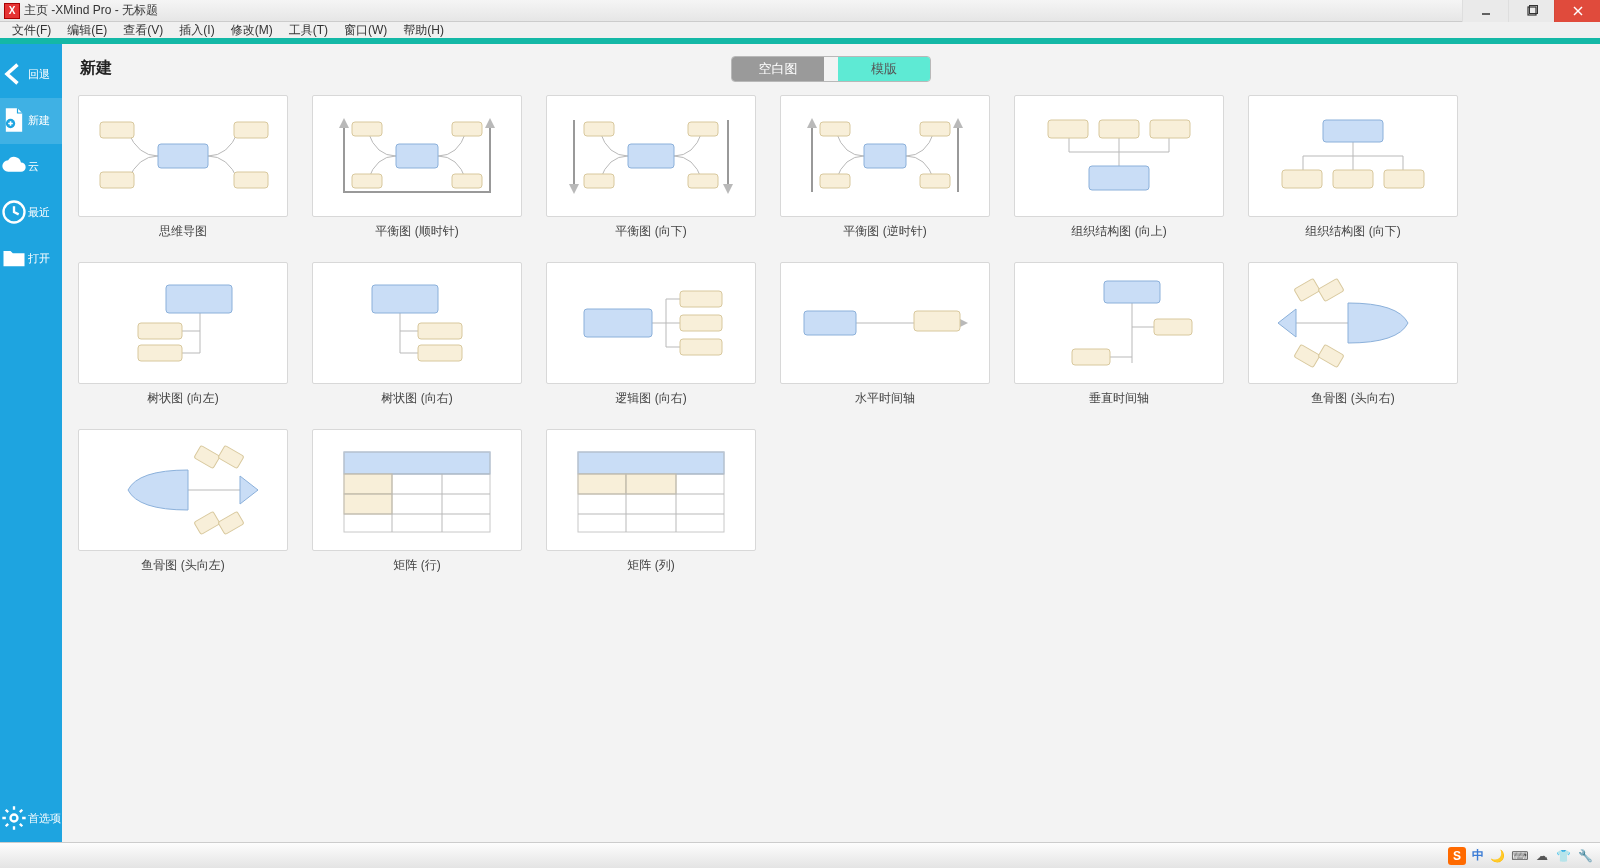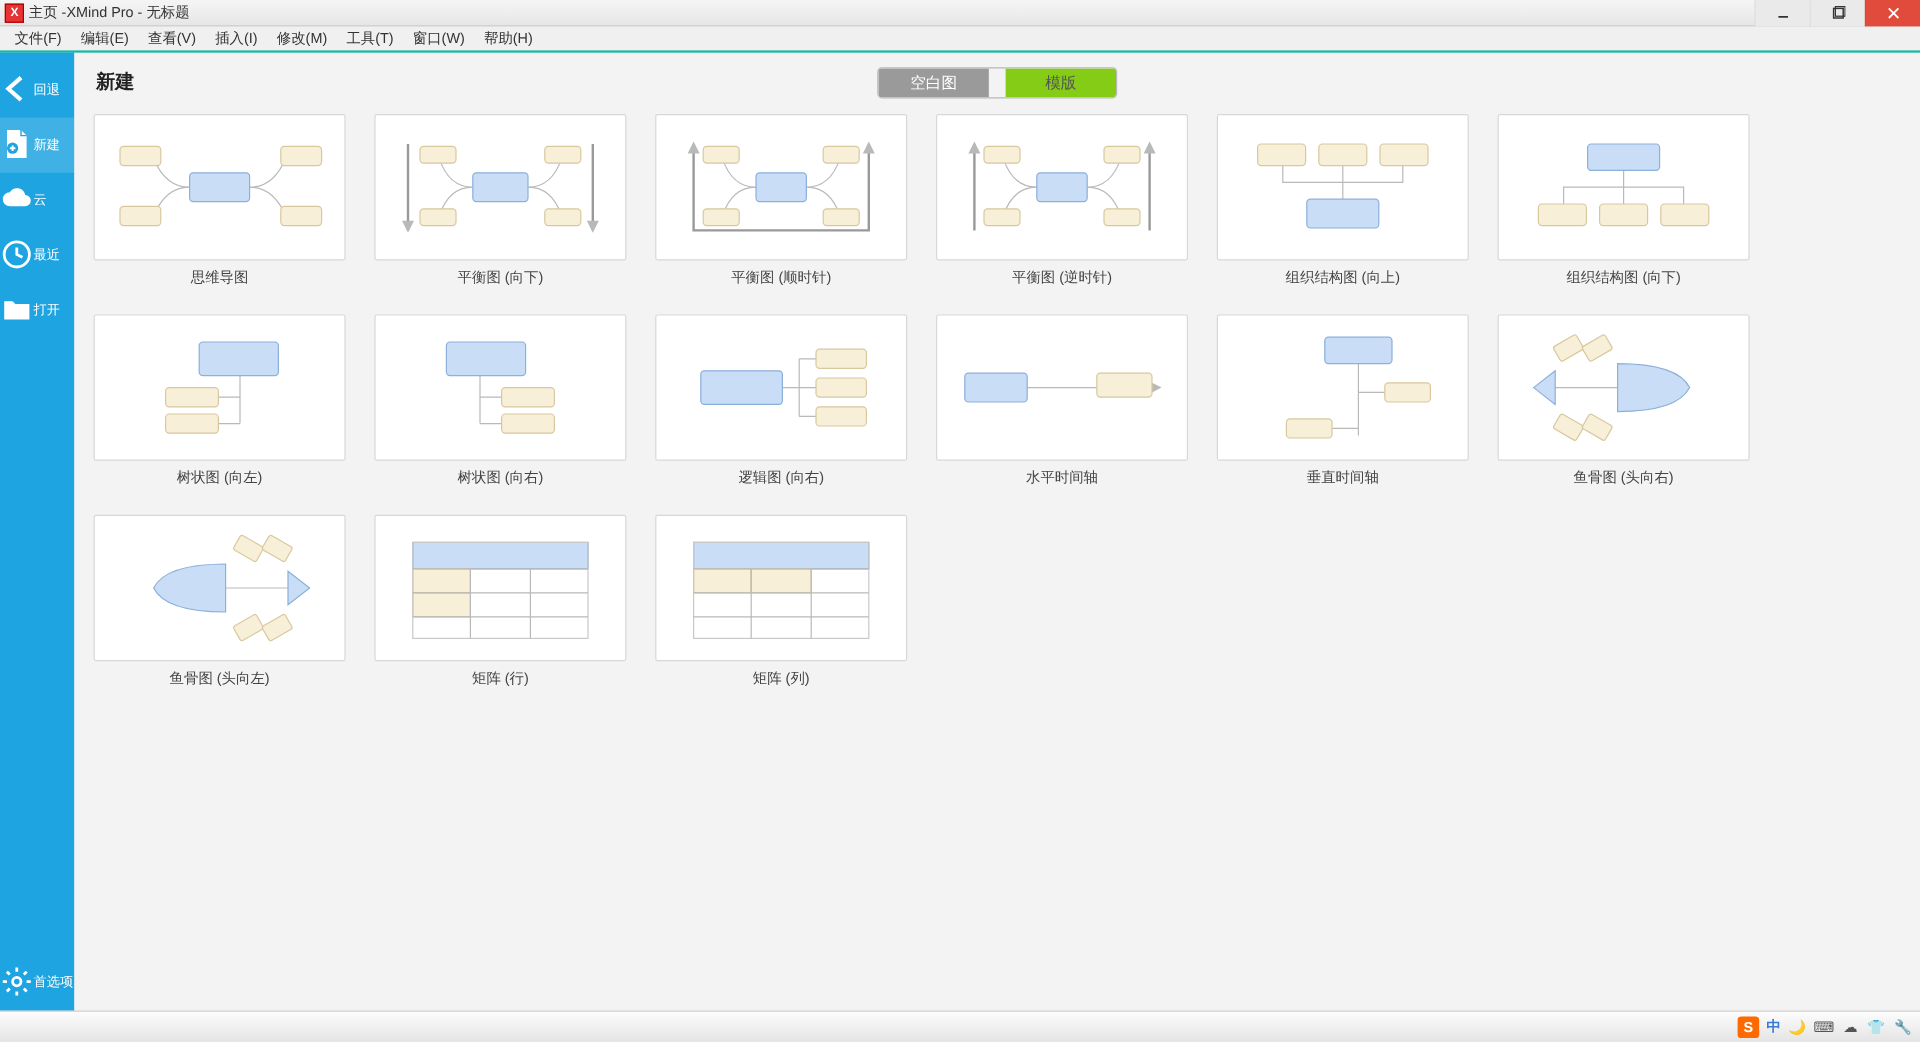--- a/index.html
+++ b/index.html
@@ -10,36 +10,36 @@
 .titlebar .appicon{width:16px;height:16px;background:#e63333;border:1px solid #a00;margin:0 4px;display:flex;align-items:center;justify-content:center;color:#fff;font-size:10px;font-weight:bold;}
 .titlebar .title{flex:0 0 auto;}
 .winbtns{position:absolute;right:0;top:0;height:22px;display:flex;}
 .winbtn{width:46px;height:22px;display:flex;align-items:center;justify-content:center;border-left:1px solid rgba(0,0,0,.05);}
 .winbtn.min{background:#eaeaea;}
 .winbtn.max{background:#eaeaea;}
 .winbtn.close{background:#e04b3c;color:#fff;}
 .winbtn svg{width:12px;height:12px;}
 
 
-.menubar{height:22px;background:#f0f0f0;display:flex;align-items:center;font-size:12px;color:#333;border-bottom:2px solid #14b8a6;padding-left:4px;}
+.menubar{height:22px;background:#f0f0f0;display:flex;align-items:center;font-size:12px;color:#333;border-bottom:6px solid #14b8a6;padding-left:4px;}
 .menubar .mi{padding:0 8px;cursor:default;}
 
 
 .body{display:flex;height:calc(100% - 22px - 22px - 26px);}
 .sidebar{width:62px;background:#1ea4e0;color:#fff;display:flex;flex-direction:column;align-items:center;padding-top:8px;}
 .sbitem{width:62px;display:flex;flex-direction:row;align-items:center;padding:8px 0 10px;font-size:11px;cursor:pointer;}
 .sbitem .ic{width:28px;height:28px;display:flex;align-items:center;justify-content:center;}
 .sbitem.active{background:rgba(255,255,255,.15);}
 .sidebar .spacer{flex:1;}
 
 .content{flex:1;background:#f3f3f3;position:relative;overflow:auto;}
 .header{display:flex;align-items:center;padding:14px 18px 10px;}
 .header .ptitle{font-size:16px;font-weight:bold;color:#222;}
 .seg{position:absolute;left:50%;transform:translateX(-50%);top:12px;display:flex;border:1px solid #b8b8b8;border-radius:4px;overflow:hidden;height:26px;gap:14px;}
-.seg .tab{width:92px;text-align:center;font-size:13px;line-height:24px;background:#84cc16;color:#555;cursor:pointer;}
+.seg .tab{width:92px;text-align:center;font-size:13px;line-height:24px;background:#5eead4;color:#555;cursor:pointer;}
 .seg .tab.active{background:#9a9a9a;color:#fff;}
 
 .grid{padding:6px 16px 20px;display:flex;flex-wrap:wrap;gap:22px 24px;align-content:flex-start;}
 .card{width:210px;display:flex;flex-direction:column;align-items:center;cursor:pointer;}
 .thumb{width:210px;height:122px;background:#fff;border:1px solid #d8d8d8;border-radius:2px;display:flex;align-items:center;justify-content:center;overflow:hidden;}
 .thumb svg{width:190px;height:108px;}
 .caption{font-size:12px;color:#444;margin-top:6px;}
 
 
 .taskbar{height:26px;background:linear-gradient(#fdfdfd,#e4e4e4);border-top:1px solid #ccc;display:flex;align-items:center;justify-content:flex-end;padding:0 6px;gap:6px;font-size:12px;color:#555;}
@@ -171,54 +171,54 @@
             <rect class="b-tan" x="146" y="20" width="34" height="16" rx="3"></rect>
             <rect class="b-tan" x="146" y="70" width="34" height="16" rx="3"></rect>
           </svg>
         </div>
         <div class="caption">思维导图</div>
       </div>
 
       <div class="card">
         <div class="thumb">
           <svg viewBox="0 0 190 108">
+            <path class="ln2" d="M22 18 v72 h146 v-72"></path>
+            <polygon class="arr" points="22,16 17,26 27,26"></polygon>
+              <polygon class="arr" points="168,16 163,26 173,26"></polygon>
+            <path class="ln" d="M74 54 Q54 54 46 30 M74 54 Q54 54 46 78 M116 54 Q136 54 144 30 M116 54 Q136 54 144 78"></path>
+            <rect class="b-blue" x="74" y="42" width="42" height="24" rx="3"></rect>
+            <rect class="b-tan" x="30" y="20" width="30" height="14" rx="3"></rect>
+            <rect class="b-tan" x="30" y="72" width="30" height="14" rx="3"></rect>
+            <rect class="b-tan" x="130" y="20" width="30" height="14" rx="3"></rect>
+            <rect class="b-tan" x="130" y="72" width="30" height="14" rx="3"></rect>
+          </svg>
+        </div>
+        <div class="caption">平衡图 (顺时针)</div>
+      </div>
+
+      <div class="card">
+        <div class="thumb">
+          <svg viewBox="0 0 190 108">
             <path class="ln2" d="M18 18 v72 M172 18 v72"></path>
             <polygon class="arr" points="18,92 13,82 23,82"></polygon>
               <polygon class="arr" points="172,92 167,82 177,82"></polygon>
             <path class="ln" d="M72 54 Q52 54 44 30 M72 54 Q52 54 44 78 M118 54 Q138 54 146 30 M118 54 Q138 54 146 78"></path>
             <rect class="b-blue" x="72" y="42" width="46" height="24" rx="3"></rect>
             <rect class="b-tan" x="28" y="20" width="30" height="14" rx="3"></rect>
             <rect class="b-tan" x="28" y="72" width="30" height="14" rx="3"></rect>
             <rect class="b-tan" x="132" y="20" width="30" height="14" rx="3"></rect>
             <rect class="b-tan" x="132" y="72" width="30" height="14" rx="3"></rect>
           </svg>
         </div>
         <div class="caption">平衡图 (向下)</div>
       </div>
 
       <div class="card">
         <div class="thumb">
           <svg viewBox="0 0 190 108">
-            <path class="ln2" d="M22 18 v72 h146 v-72"></path>
-            <polygon class="arr" points="22,16 17,26 27,26"></polygon>
-              <polygon class="arr" points="168,16 163,26 173,26"></polygon>
-            <path class="ln" d="M74 54 Q54 54 46 30 M74 54 Q54 54 46 78 M116 54 Q136 54 144 30 M116 54 Q136 54 144 78"></path>
-            <rect class="b-blue" x="74" y="42" width="42" height="24" rx="3"></rect>
-            <rect class="b-tan" x="30" y="20" width="30" height="14" rx="3"></rect>
-            <rect class="b-tan" x="30" y="72" width="30" height="14" rx="3"></rect>
-            <rect class="b-tan" x="130" y="20" width="30" height="14" rx="3"></rect>
-            <rect class="b-tan" x="130" y="72" width="30" height="14" rx="3"></rect>
-          </svg>
-        </div>
-        <div class="caption">平衡图 (顺时针)</div>
-      </div>
-
-      <div class="card">
-        <div class="thumb">
-          <svg viewBox="0 0 190 108">
             <path class="ln2" d="M22 90 v-72 M168 90 v-72"></path>
             <polygon class="arr" points="22,16 17,26 27,26"></polygon>
               <polygon class="arr" points="168,16 163,26 173,26"></polygon>
             <path class="ln" d="M74 54 Q54 54 46 30 M74 54 Q54 54 46 78 M116 54 Q136 54 144 30 M116 54 Q136 54 144 78"></path>
             <rect class="b-blue" x="74" y="42" width="42" height="24" rx="3"></rect>
             <rect class="b-tan" x="30" y="20" width="30" height="14" rx="3"></rect>
             <rect class="b-tan" x="30" y="72" width="30" height="14" rx="3"></rect>
             <rect class="b-tan" x="130" y="20" width="30" height="14" rx="3"></rect>
             <rect class="b-tan" x="130" y="72" width="30" height="14" rx="3"></rect>
           </svg>

